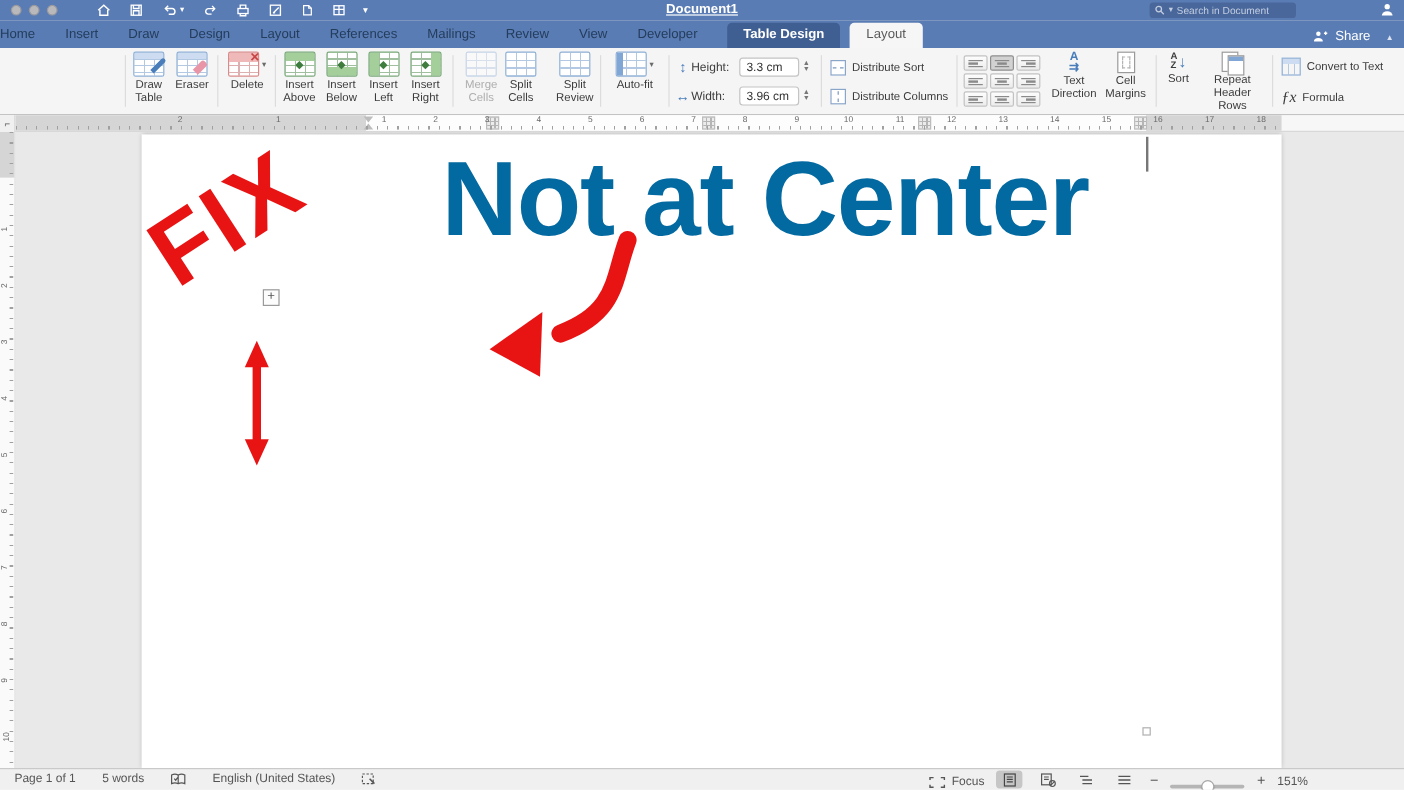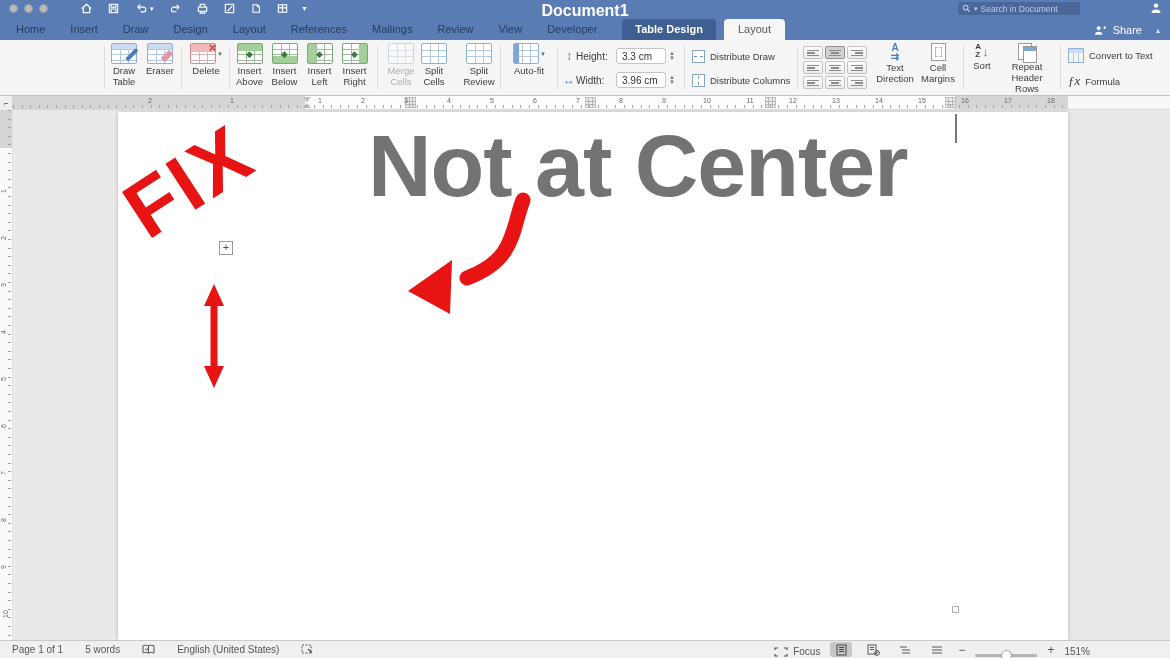--- a/index.html
+++ b/index.html
@@ -5,28 +5,28 @@
   * { margin:0; padding:0; box-sizing:border-box; }
   html,body { width:1170px; height:658px; overflow:hidden; }
   body { font-family:"Liberation Sans", sans-serif; background:#e9e9e9; position:relative; }
 
   
   .titlebar { position:absolute; left:0; top:0; width:1170px; height:17px; background:#5a7cb4; display:flex; align-items:center; }
   .traffic { display:flex; gap:6px; margin-left:9px; }
   .traffic span { width:9px; height:9px; border-radius:50%; background:#b9b9bc; border:1px solid #9a9a9e; }
   .qat { display:flex; align-items:center; gap:14px; margin-left:32px; }
   .qat .qi { display:flex; align-items:center; color:#fff; }
-  .win-title { position:absolute; left:50%; transform:translateX(-50%); color:#fff; font-weight:bold; font-size:16px; top:2px; }
+  .win-title { position:absolute; left:50%; transform:translateX(-50%); color:#fff; font-weight:bold; font-size:11px; top:2px;text-decoration:underline; }
   .searchbox { position:absolute; right:90px; top:2px; width:122px; height:13px; background:#49679b; border-radius:3px; display:flex; align-items:center; padding:0 4px; gap:3px; }
   .searchbox .ph { color:#c2cde0; font-size:8.5px; white-space:nowrap; overflow:hidden; }
   .caret-dn { color:#c2cde0; font-size:7px; line-height:1; }
   .tb-person { position:absolute; right:8px; top:2px; }
 
   
-  .tabrow { position:absolute; left:0; top:17px; width:1170px; height:23px; background:#5a7cb4; display:flex; align-items:flex-end; padding-left:16px; }
+  .tabrow { position:absolute; left:0; top:17px; width:1170px; height:23px; background:#5a7cb4; display:flex; align-items:flex-end; }
   .tab { font-size:11px; color:#243d5c; padding:4px 0 5px 0; margin-right:25px; white-space:nowrap; }
   .tab.ctx { background:#3f5e91; color:#fff; font-weight:bold; padding:4px 13px 5px 13px; border-radius:4px 4px 0 0; margin-right:8px; }
   .tab.active { background:#f6f6f7; color:#5a5a5a; padding:4px 14px 5px 14px; border-radius:4px 4px 0 0; margin-right:0; }
   .share-area { margin-left:auto; display:flex; align-items:center; gap:6px; padding-right:10px; padding-bottom:4px; color:#fff; }
   .share-area .lbl { font-size:11px; color:#fff; }
   .chev-up { font-size:8px; color:#dbe3f0; margin-left:8px; }
 
   
   .ribbon { position:absolute; left:0; top:40px; width:1170px; height:56px; background:#f5f5f6; border-bottom:1px solid #c3c3c3; }
   .rdiv { position:absolute; top:6px; bottom:6px; width:1px; background:#dcdcdc; }
@@ -122,21 +122,21 @@
 
   
   .workspace { position:absolute; left:0; top:110px; width:1170px; height:530px; background:#e9e9e9; overflow:hidden; }
   .vruler { position:absolute; left:0; top:0; width:13px; height:530px; background:#fafafa; border-right:1px solid #e0e0e0; }
   .vruler::after { content:""; position:absolute; top:0; bottom:0; right:1px; width:3px;
       background-image:repeating-linear-gradient(180deg, #a0a0a0 0 1px, rgba(0,0,0,0) 1px 8.6px); }
   .vzone { position:absolute; left:0; right:0; top:0; height:38px; background:#d5d5d5; }
   .page { position:absolute; left:118px; top:2px; width:950px; height:528px; background:#fff; box-shadow:0 0 4px rgba(0,0,0,.22); }
 
   .fix-text { position:absolute; left:122px; top:32px; font-size:80px; font-weight:bold; color:#e81414; transform:rotate(-33deg); letter-spacing:3px; line-height:1; }
-  .headline { position:absolute; left:368px; top:12px; font-size:88px; font-weight:bold; color:#737373; line-height:1; letter-spacing:-1px; white-space:nowrap; }
+  .headline { position:absolute; left:368px; top:12px; font-size:88px; font-weight:bold; color:#0369a1; line-height:1; letter-spacing:-1px; white-space:nowrap; }
   .doc-caret { position:absolute; left:955px; top:4px; width:1.5px; height:29px; background:#777; }
 
   .doc-table { position:absolute; left:233px; top:145px; width:720px; height:350px; border:4px solid #000; background:#fff;
       display:grid; grid-template-columns:repeat(4,1fr); grid-template-rows:151px 87px 51px 51px; font-family:"Liberation Serif", serif; font-weight:bold; color:#000; }
   .dc { border-right:4px solid #000; border-bottom:4px solid #000; font-size:34px; display:flex; align-items:center; justify-content:center; }
   .dc:nth-child(4n) { border-right:none; }
   .dc:nth-child(n+13) { border-bottom:none; }
   .dc.topleft { align-items:flex-start; justify-content:flex-start; padding:0 0 0 20px; font-size:36px; }
 
   .move-handle { position:absolute; left:219px; top:131px; width:14px; height:14px; border:1px solid #9a9a9a; background:#fcfcfc; color:#555; font-size:11px; line-height:11px; text-align:center; }
@@ -339,21 +339,21 @@
     <span class="spinfield">3.96 cm</span>
     <span class="stepper">
         <span>▲</span>
         <span>▼</span>
       </span>
   </div>
   <div class="rdiv" style="left:684px"></div>
 
   <div class="inline-btn" style="left:692px; top:10px">
     <span class="dist-icon rows"></span>
-    <span>Distribute Draw</span>
+    <span>Distribute Sort</span>
   </div>
   <div class="inline-btn" style="left:692px; top:34px">
     <span class="dist-icon cols"></span>
     <span>Distribute Columns</span>
   </div>
   <div class="rdiv" style="left:797px"></div>
 
   <div class="agrid">
     <div class="acell r0 c0">
         <i></i>

